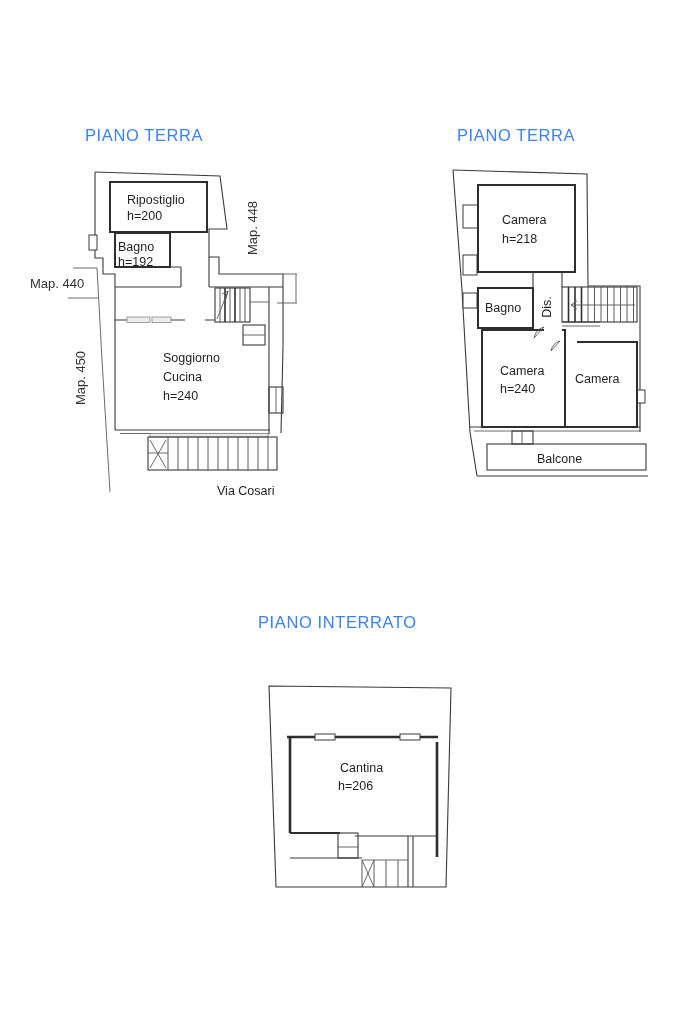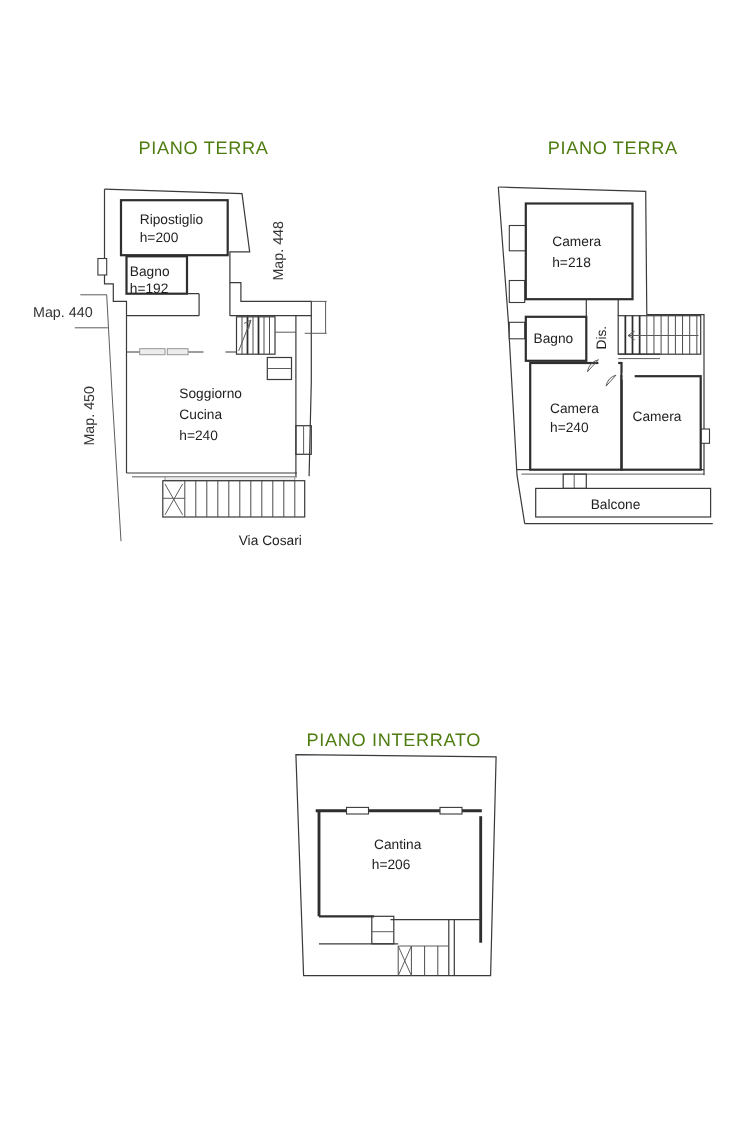--- a/index.html
+++ b/index.html
@@ -1,42 +1,42 @@
 <!DOCTYPE html>
 <html><head>
 <meta charset="utf-8">
 <style>
   html,body{margin:0;padding:0;}
   body{
     width:683px;height:1024px;background:#ffffff;position:relative;
     font-family:"Liberation Sans",sans-serif;overflow:hidden;
   }
   .floor-title{
-    position:absolute;text-align:center;font-size:16.5px;letter-spacing:.6px;
-    color:#4d7c0f;white-space:nowrap;
+    position:absolute;text-align:left;font-size:16.5px;letter-spacing:.6px;
+    color:#3b82f6;white-space:nowrap;
   }
   svg.plan{position:absolute;overflow:visible;}
   svg text{font-family:"Liberation Sans",sans-serif;font-size:12.5px;fill:#1f1f1f;}
   svg text.mapref{font-size:13px;fill:#333;}
   .w{stroke:#3a3a3a;fill:none;stroke-width:1.1;}
   .w2{stroke:#2e2e2e;fill:none;stroke-width:2;}
   .thick{stroke:#2e2e2e;fill:none;stroke-width:2.6;}
   .thin{stroke:#5a5a5a;fill:none;stroke-width:0.9;}
   .tread{stroke:#4a4a4a;stroke-width:0.9;fill:none;}
   .tread2{stroke:#2e2e2e;stroke-width:1.6;fill:none;}
   .win{fill:#ececec;stroke:#8a8a8a;stroke-width:0.8;}
   .gap{fill:#ffffff;stroke:none;}
   .box{fill:#ffffff;stroke:#3a3a3a;stroke-width:1;}
 </style>
 </head>
 <body>
 
 <div class="floor-title" style="left:85px;top:126px;width:200px">PIANO TERRA</div>
 <div class="floor-title" style="left:457px;top:126px;width:200px">PIANO TERRA</div>
-<div class="floor-title" style="left:258px;top:664px;width:200px">PIANO INTERRATO</div>
+<div class="floor-title" style="left:258px;top:613px;width:200px">PIANO INTERRATO</div>
 
 <svg class="plan" style="left:30px;top:160px" width="270" height="350" viewBox="0 0 270 350">
 
   <g>
     <path class="w" d="M65,12 L190,16 L197,69 L179,69 L179,97 L189,97 L189,114 L253,114 L253,187 L251,273"></path>
     <path class="w" d="M65,12 L65,75"></path>
     <rect class="box" x="59" y="75" width="8" height="15"></rect>
     <path class="w" d="M65,90 L65,98 L73,98 L73,114 L85,114 L85,127"></path>
     <path class="w" d="M85,127 L85,270"></path>
   </g>

